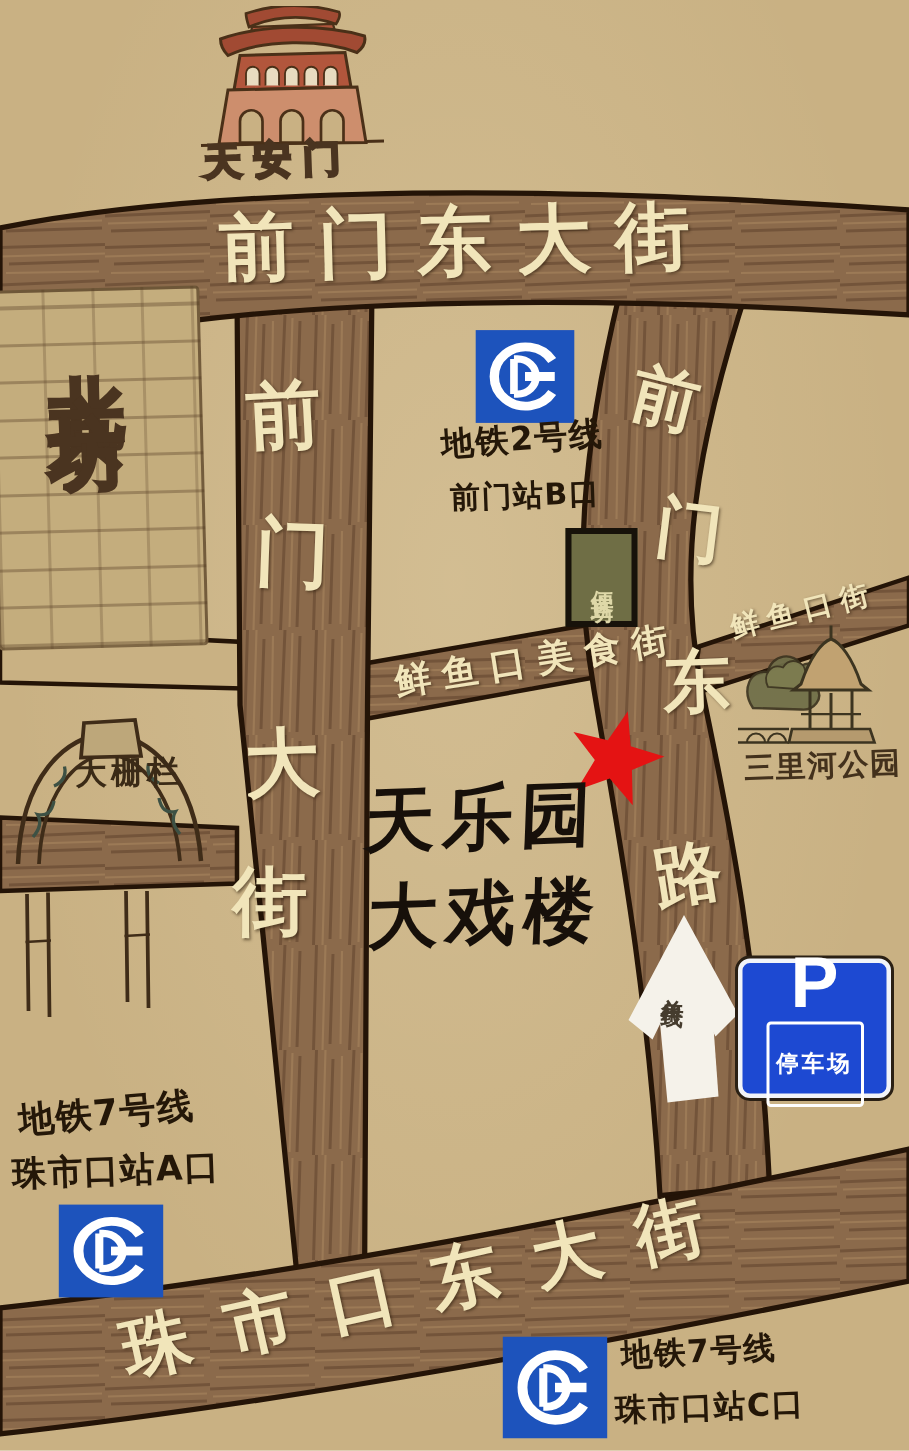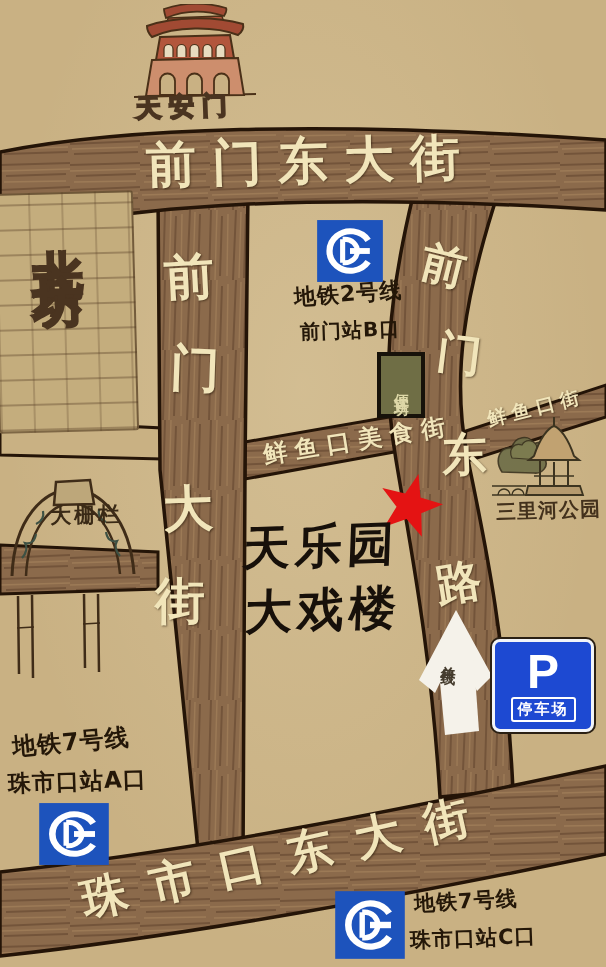--- a/index.html
+++ b/index.html
@@ -43,21 +43,21 @@
   .parking{
     background:#1d49d2;border:3px solid #f2f4f8;border-radius:8px;
     box-shadow:0 0 0 2px #2a2014;
     display:flex;flex-direction:column;align-items:center;justify-content:center;
   }
   .parking .pglyph{
     font-family:"Liberation Sans",sans-serif;font-weight:bold;color:#ffffff;
     font-size:48px;line-height:.95;
   }
   .parking .pbox{
-    border:2px solid #ffffff;border-radius:3px;margin-top:2px;padding:1px 5px;
+    border:2px solid #ffffff;border-radius:3px;margin-top:2px;padding:17px 5px;
     color:#ffffff;font-size:15px;font-weight:bold;letter-spacing:2px;white-space:nowrap;font-family:Liberation Mono, monospace;
   }
 </style>
 </head>
 <body>
 
 <div id="canvas">
 
   <svg class="abs" style="left:0;top:0" width="606" height="967" viewBox="0 0 606 967">
     <defs>

